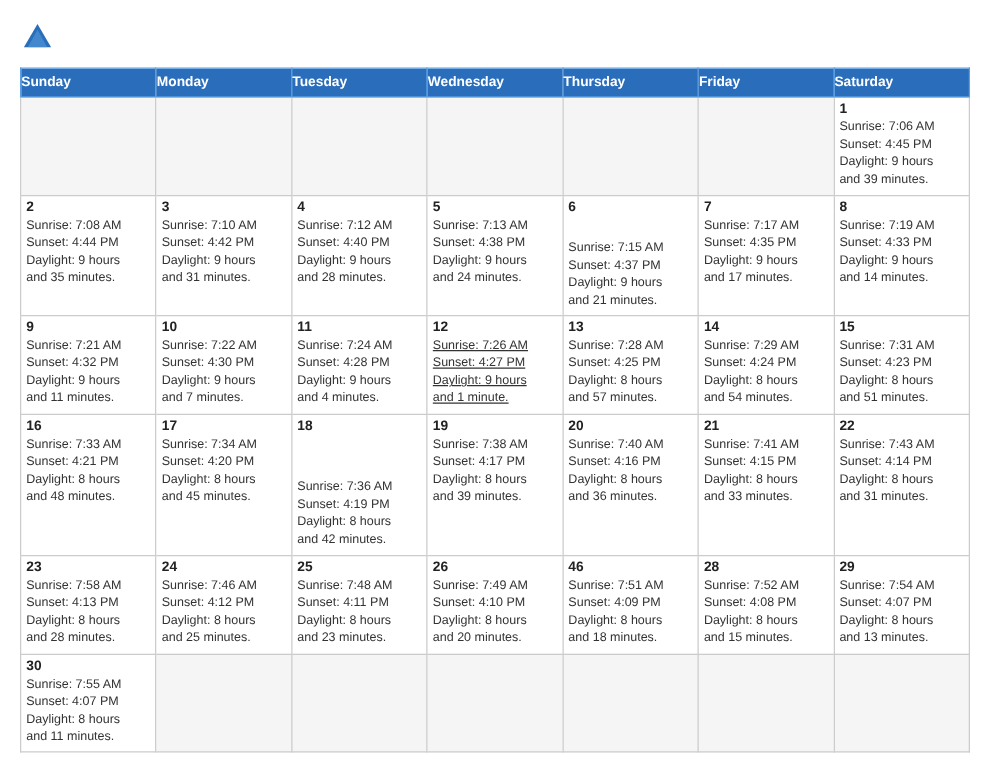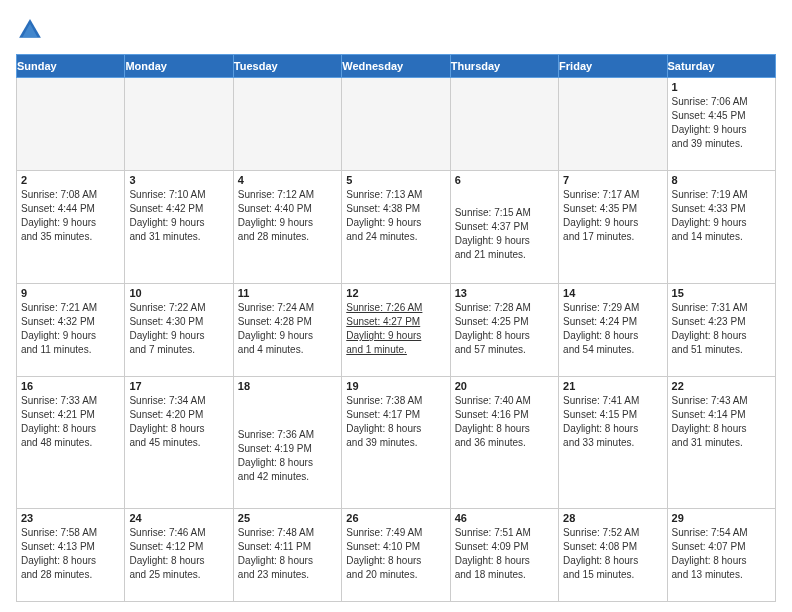--- a/index.html
+++ b/index.html
@@ -341,15 +341,30 @@
 and 15 minutes.</div>
           </td>
           <td>
             <span class="day-number">29</span>
             <div class="day-info" style="white-space: pre-line;">Sunrise: 7:54 AM
 Sunset: 4:07 PM
 Daylight: 8 hours
 and 13 minutes.</div>
           </td>
         </tr>
+        <tr>
+          <td class="last-row">
+            <span class="day-number">30</span>
+            <div class="day-info" style="white-space: pre-line;">Sunrise: 7:55 AM
+Sunset: 4:07 PM
+Daylight: 8 hours
+and 11 minutes.</div>
+          </td>
+          <td class="last-row empty"></td>
+          <td class="last-row empty"></td>
+          <td class="last-row empty"></td>
+          <td class="last-row empty"></td>
+          <td class="last-row empty"></td>
+          <td class="last-row empty"></td>
+        </tr>
       </tbody>
   </table>
 </div>
 
 </body></html>

